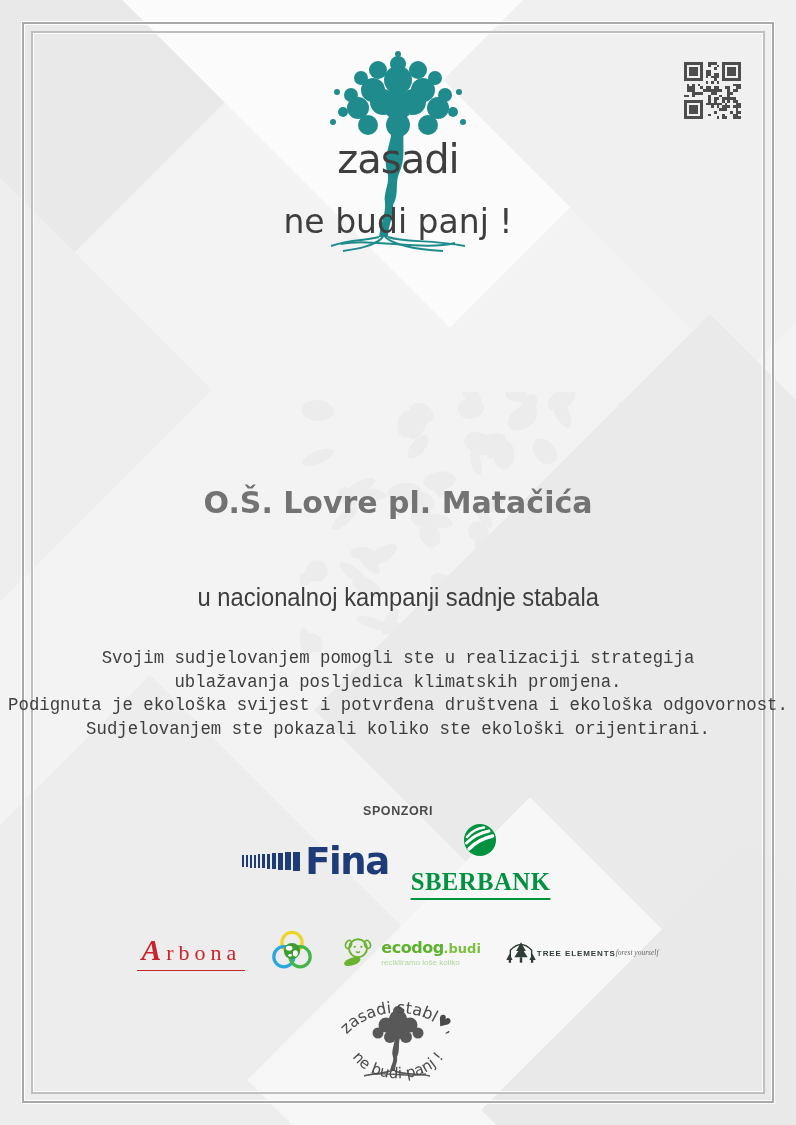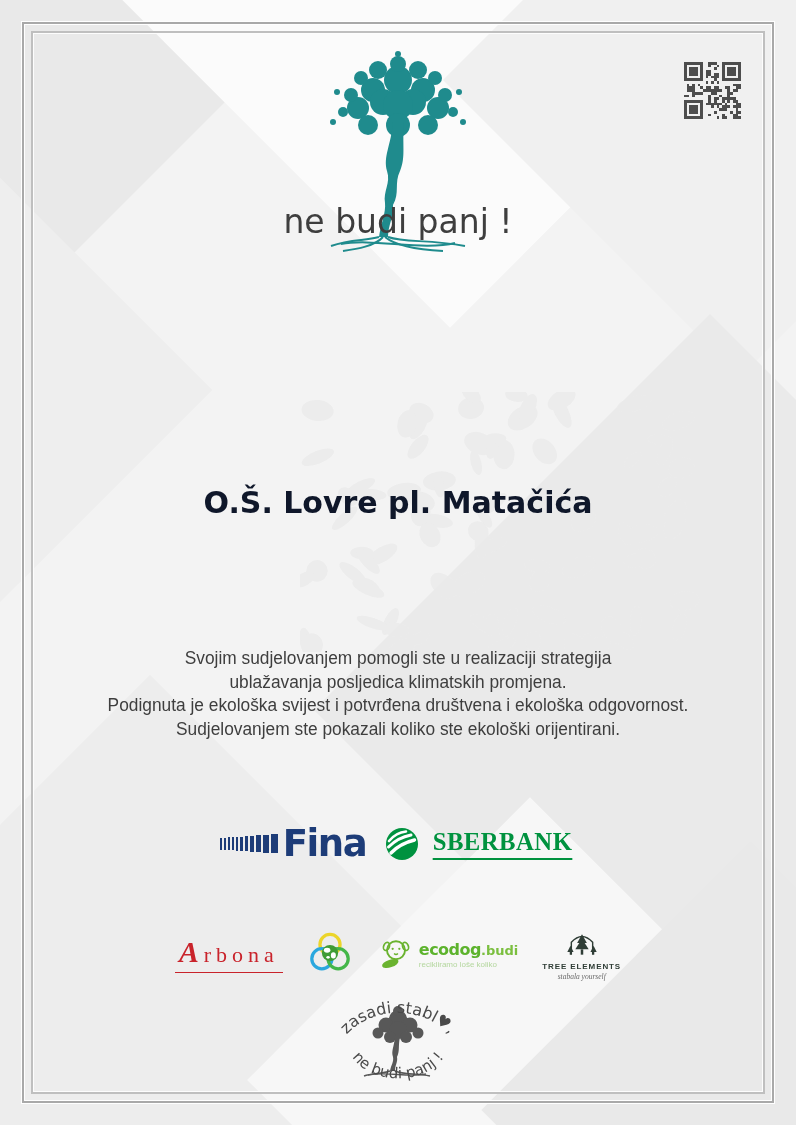--- a/index.html
+++ b/index.html
@@ -37,52 +37,52 @@
   
   .qr{position:absolute;left:684px;top:62px;width:57px;height:57px;z-index:3;}
   
   .org{top:281px;font-size:20.5px;font-weight:700;line-height:23.5px;color:#3f3f3f;}
   .org>div{transform:scaleX(.97);}
   
   .title{top:381px;}
   .title span{display:inline-block;font-family:"Liberation Serif",serif;font-weight:700;
     font-size:53px;color:#2c2c2c;white-space:nowrap;transform:scaleX(.93);letter-spacing:.5px;}
   
-  .recipient{top:485px;font-family:"DejaVu Sans",sans-serif;font-size:30px;font-weight:700;color:#0f172a;}
+  .recipient{top:485px;font-family:"DejaVu Sans",sans-serif;font-size:30px;font-weight:700;color:#737373;}
   
   .campaign{top:583px;}
   .campaign span{display:inline-block;font-size:25px;color:#3d3d3d;transform:scaleX(.95);}
   
-  .body-par{top:647px;font-size:17.5px;line-height:23.5px;color:#3e3e3e;}
+  .body-par{top:647px;font-size:17.5px;line-height:23.5px;color:#3e3e3e;font-family:Liberation Mono, monospace;}
   .body-par>div{transform:scaleX(.99);}
   
   .sec-label{font-size:12.5px;font-weight:700;color:#4a4a4a;letter-spacing:.6px;}
   .lbl-sponsors{top:804px;}
   .lbl-partners{top:889px;}
   
   .sponsors{top:822px;display:flex;justify-content:center;align-items:center;gap:18px;}
   .fina{display:flex;align-items:center;}
   .fina-bars{display:flex;align-items:center;gap:2px;margin-right:5px;}
   .fina-bars i{display:block;background:#1d3c78;}
   .fina-word{font-family:"DejaVu Sans",sans-serif;font-size:37px;font-weight:700;color:#1d3c78;letter-spacing:-1.5px;}
-  .sber{display:flex;align-items:center;gap:9px;}
+  .sber{display:flex;align-items:center;gap:9px;flex-direction:column;}
   .sber-word{display:inline-block;font-family:"Liberation Serif",serif;font-size:26px;font-weight:700;
     color:#00923f;border-bottom:2px solid #00923f;padding-bottom:1px;transform:scaleX(.95);letter-spacing:.5px;}
   
   .partners{top:928px;display:flex;justify-content:center;align-items:center;gap:24px;}
   .arbona{display:block;font-family:"Liberation Serif",serif;font-size:22px;color:#c9232b;
     letter-spacing:5px;border-bottom:1.5px solid #c9232b;padding:0 4px 3px;}
   .arbona::first-letter{font-style:italic;font-size:1.35em;font-weight:700;}
   .ecodog{display:flex;align-items:center;gap:4px;}
   .ecodog-txt{text-align:left;}
   .ecodog-l1{font-family:"DejaVu Sans",sans-serif;}
   .ecodog-name{font-size:16px;font-weight:700;color:#5db32d;letter-spacing:-.5px;}
   .ecodog-tld{font-size:13px;font-weight:700;color:#7bbf3f;}
   .ecodog-tag{font-size:8px;color:#b4d79e;margin-top:1px;}
-  .treeel{display:flex;flex-direction:column;align-items:center;line-height:1;}
+  .treeel{display:flex;flex-direction:row;align-items:center;line-height:1;}
   .treeel-name{font-size:8px;font-weight:700;color:#2f3d36;letter-spacing:.9px;margin-top:3px;}
   .treeel-tag{font-family:"Liberation Serif",serif;font-style:italic;font-size:7.5px;color:#6a6a6a;margin-top:2px;}
   
   .footer-logo{top:975px;height:120px;}
   .footer-logo svg{display:inline-block;}
 </style>
 </head>
 <body>
 
 <div class="page">
@@ -222,20 +222,21 @@
         L75,187 C75,175 81,167 80,155 C87,143 81,133 87,121 C93,107 89,95 91,72 Z"></path>
       <g stroke="#1f8b8d" stroke-width="2" fill="none">
         <path d="M66,187 C52,191 38,189 18,196"></path>
         <path d="M75,187 C92,193 115,189 152,196"></path>
         <path d="M70,187 C62,196 44,199 30,201"></path>
         <path d="M72,187 C84,197 110,200 130,201"></path>
         <path d="M28,194 C60,188 110,201 142,193"></path>
       </g>
     </svg>
     <div class="l1">
+      <span>zasadi</span>
     </div>
     <div class="l2">ne budi panj !</div>
   </div>
 
   <svg id="qr-svg" class="qr" viewBox="0 0 21 21" shape-rendering="crispEdges">
       <rect x="0" y="0" width="7" height="1" fill="#4d4d4d"></rect>
       <rect x="0" y="6" width="7" height="1" fill="#4d4d4d"></rect>
       <rect x="0" y="0" width="1" height="7" fill="#4d4d4d"></rect>
       <rect x="6" y="0" width="1" height="7" fill="#4d4d4d"></rect>
       <rect x="2" y="2" width="3" height="3" fill="#4d4d4d"></rect>
@@ -362,28 +363,32 @@
       <rect x="15" y="20" width="1" height="1" fill="#4d4d4d"></rect>
       <rect x="18" y="20" width="1" height="1" fill="#4d4d4d"></rect>
       <rect x="19" y="20" width="1" height="1" fill="#4d4d4d"></rect>
       <rect x="20" y="20" width="1" height="1" fill="#4d4d4d"></rect>
     </svg>
 
 
 
   <div class="layer recipient">O.Š. Lovre pl. Matačića</div>
 
+  <div class="layer campaign">
+    <span>u nacionalnoj kampanji sadnje stabala</span>
+  </div>
 
   <div class="layer body-par">
     <div>Svojim sudjelovanjem pomogli ste u realizaciji strategija</div>
     <div>ublažavanja posljedica klimatskih promjena.</div>
     <div>Podignuta je ekološka svijest i potvrđena društvena i ekološka odgovornost.</div>
     <div>Sudjelovanjem ste pokazali koliko ste ekološki orijentirani.</div>
   </div>
 
+  <div class="layer sec-label lbl-sponsors">SPONZORI</div>
   <div class="layer sponsors">
     <div class="fina">
       <span class="fina-bars">
         <i style="width:2px;height:12px"></i>
           <i style="width:2px;height:12px"></i>
           <i style="width:2px;height:13px"></i>
         <i style="width:2px;height:13px"></i>
           <i style="width:2px;height:14px"></i>
           <i style="width:3px;height:14px"></i>
         <i style="width:3px;height:15px"></i>
@@ -448,21 +453,21 @@
           <polygon points="18,6 12.5,16 23.5,16"></polygon>
           <polygon points="18,11 10.5,23 25.5,23"></polygon>
           <rect x="16.6" y="23" width="2.8" height="6"></rect>
           <polygon points="5,19 1.5,26 8.5,26"></polygon>
             <rect x="4.2" y="26" width="1.6" height="3"></rect>
           <polygon points="31,19 27.5,26 34.5,26"></polygon>
             <rect x="30.2" y="26" width="1.6" height="3"></rect>
         </g>
       </svg>
       <div class="treeel-name">TREE ELEMENTS</div>
-      <div class="treeel-tag">stabala yourself</div>
+      <div class="treeel-tag">forest yourself</div>
     </div>
   </div>
 
   <div class="layer footer-logo">
     <svg width="180" height="120" viewBox="0 0 180 120">
       <defs>
         <path id="arcTop" d="M28,76 A66,58 0 0 1 152,76"></path>
         <path id="arcBot" d="M44,82 A52,40 0 0 0 136,82"></path>
       </defs>
       <g fill="#585858">

